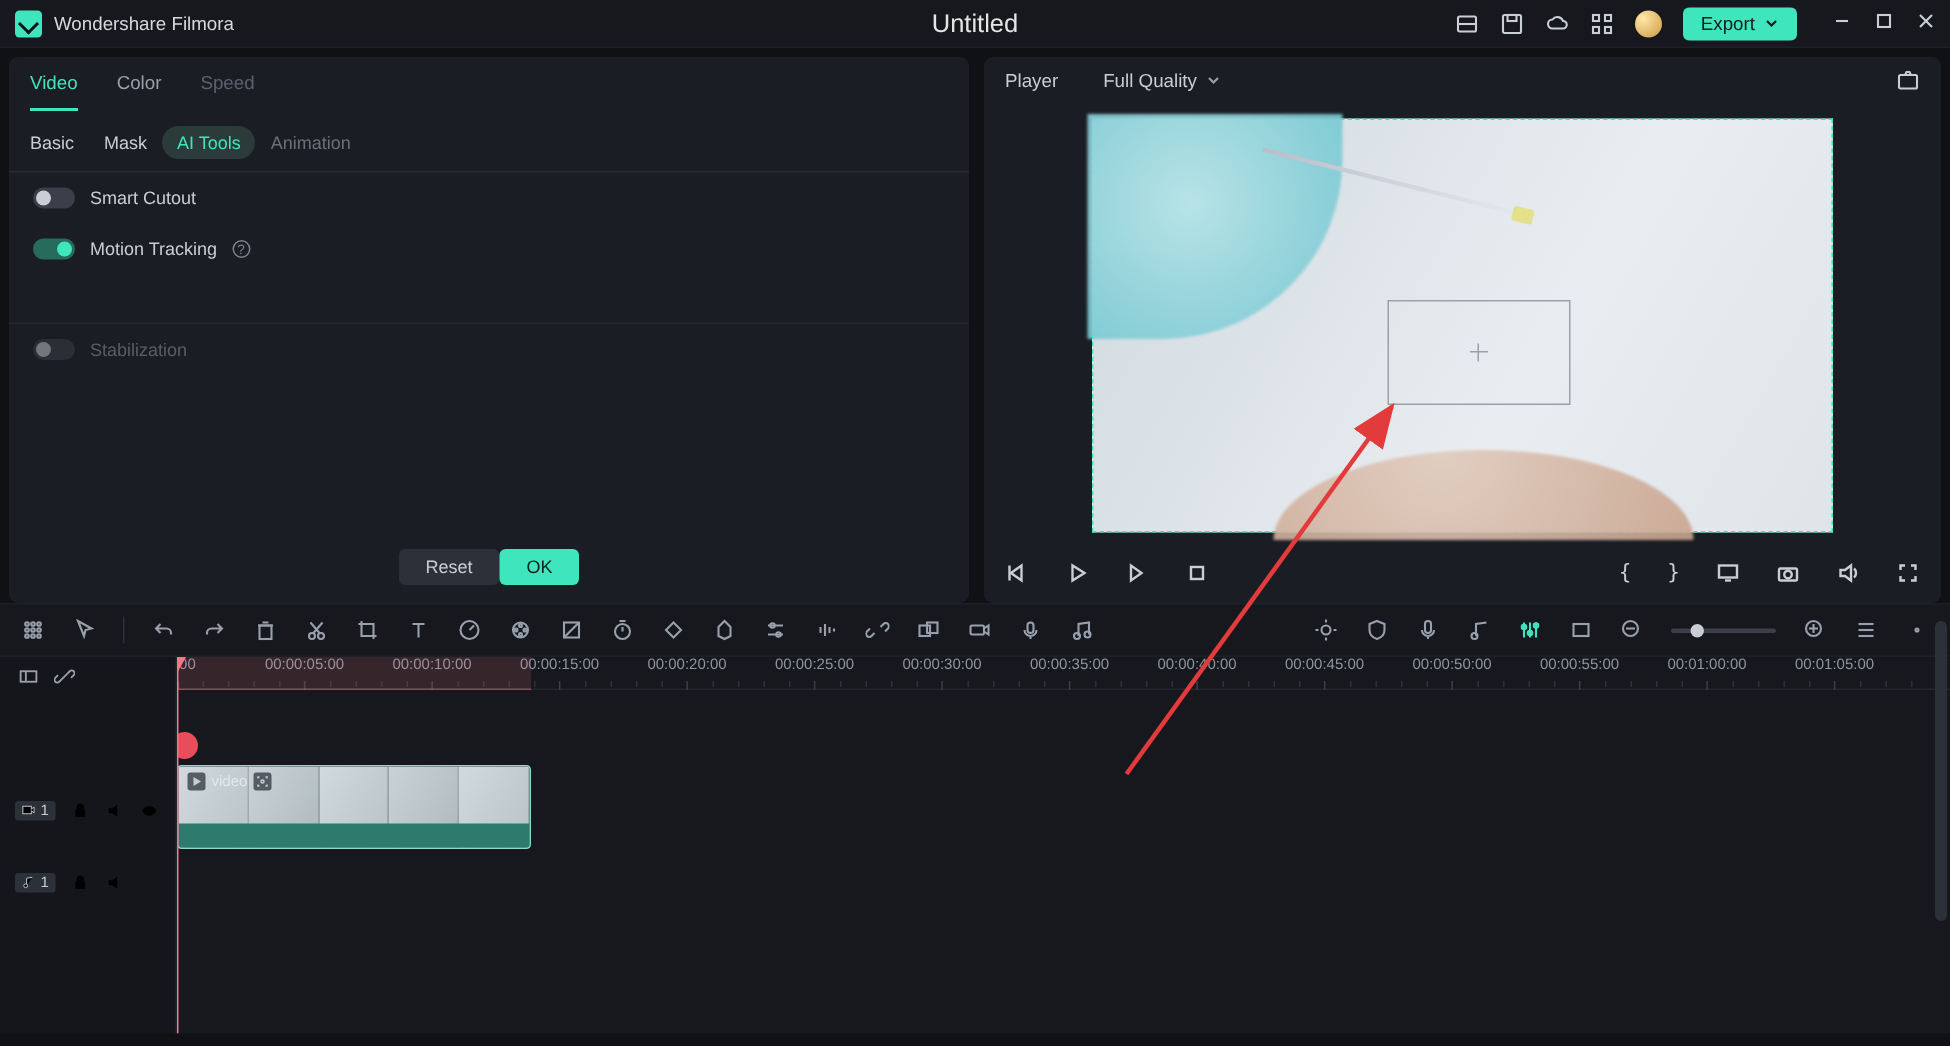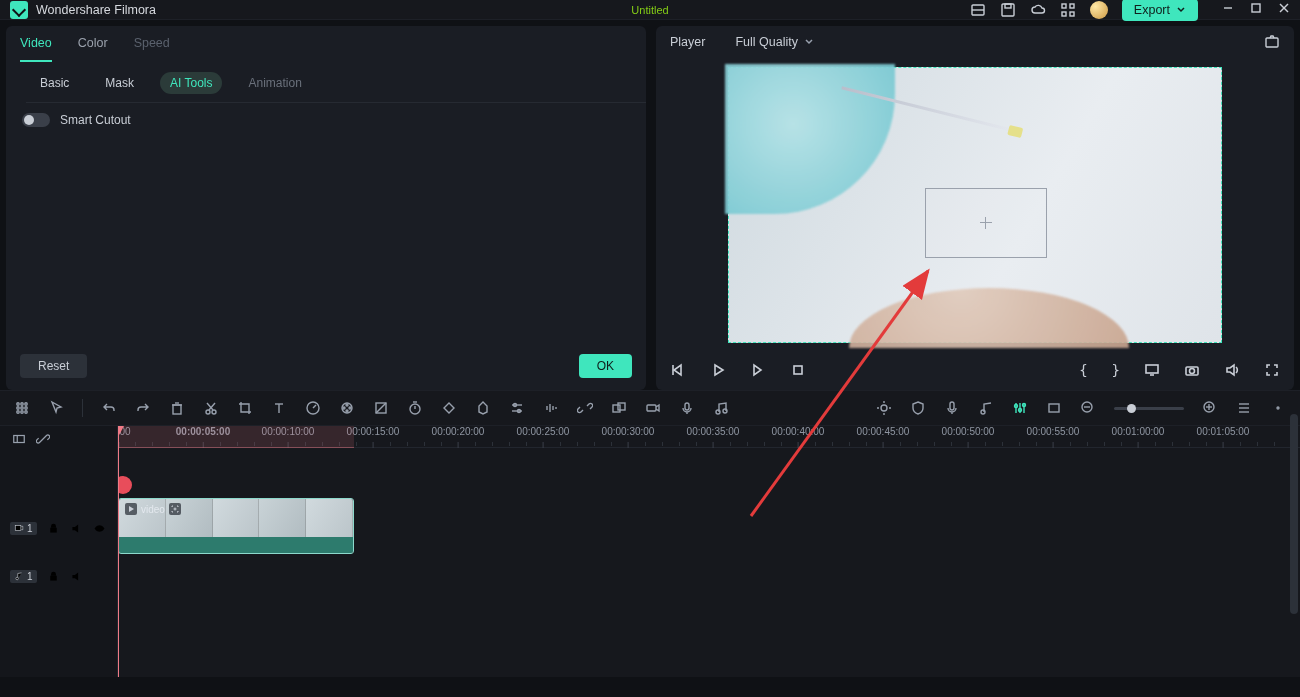--- a/index.html
+++ b/index.html
@@ -1,61 +1,61 @@
 <!DOCTYPE html>
 <html><head>
 <meta charset="utf-8">
 <style>
 * { margin: 0; padding: 0; box-sizing: border-box; font-family: -apple-system, "Segoe UI", sans-serif; user-select: none; }
 body { width: 1300px; height: 697px; background: #0f1115; color: #c9ced6; font-size: 12px; overflow: hidden; position: relative; }
 
 
-.titlebar { height: 20px; display: flex; align-items: center; padding: 0 10px; background: #16181d; border-bottom: 1px solid #1d2027; }
+.titlebar { height: 32px; display: flex; align-items: center; padding: 0 10px; background: #16181d; border-bottom: 1px solid #1d2027; }
 .titlebar .logo { width: 18px; height: 18px; margin-right: 8px; background: #3fe6bd; border-radius: 3px; position: relative; }
 .titlebar .logo::after { content:""; position:absolute; inset:4px; border:2px solid #0f1115; border-top:none; border-left:none; transform:rotate(45deg); }
 .titlebar .appname { font-size: 12.5px; color:#d6d9de; }
 .titlebar .menus { display:flex; gap:6px; margin-left: 28px; }
 .titlebar .menus span { padding: 4px 8px; color:#c9ced6; cursor:default; font-size:12.5px; }
-.titlebar .title-center { position:absolute; left:50%; transform:translateX(-50%); color:#84cc16; font-size:11px; }
+.titlebar .title-center { position:absolute; left:50%; transform:translateX(-50%); color:#e5e5e5; font-size:17px; }
 .titlebar .right { margin-left:auto; display:flex; align-items:center; gap:14px; }
 .tb-ico { width:16px; height:16px; display:flex; align-items:center; justify-content:center; }
 .tb-ico svg { stroke:#c9ced6; fill:none; stroke-width:1.4; }
 .export-btn { background:#3fe6bd; color:#0f1f1b; padding:4px 12px; border-radius:4px; font-size:12.5px; display:flex; align-items:center; gap:6px; }
 .avatar { width:18px; height:18px; border-radius:50%; background: radial-gradient(circle at 30% 30%, #ffe8a6, #cc9944); }
 .wincontrols { display:flex; gap:16px; margin-left:10px; }
 .wincontrols span svg { stroke:#c9ced6; fill:none; stroke-width:1.4; }
 
 
 .midrow { display:flex; gap:10px; padding:6px 6px 0 6px; height: 370px; }
 
 
 .prop-panel { width: 640px; background:#1a1d24; border-radius:6px; display:flex; flex-direction:column; overflow:hidden; position:relative; }
 .tabs1 { display:flex; padding: 10px 14px 0 14px; gap:26px; font-size:12.5px; }
 .tabs1 span { padding-bottom:10px; color:#9aa1ac; }
 .tabs1 span.active { color:#3fe6bd; border-bottom:2px solid #3fe6bd; }
 .tabs1 span.muted { color:#5a616d; }
-.tabs2 { display:flex; padding: 10px 14px 8px 4px; gap:16px; font-size:12px; border-bottom:1px solid #262a32;margin-left:20px; }
+.tabs2 { display:flex; padding: 10px 14px 8px 4px; gap:0; font-size:12px; border-bottom:1px solid #262a32; }
 .tabs2 span { padding:4px 10px; border-radius:12px; color:#c9ced6; }
 .tabs2 span.active { background:#2b3b39; color:#3fe6bd; }
 .tabs2 span.muted { color:#6a707b; }
 .optrow { display:flex; align-items:center; gap:10px; padding:10px 16px; color:#c9ced6; }
 .optrow.disabled { color:#575d67; }
 .toggle { width:28px; height:14px; border-radius:8px; background:#3a3f49; position:relative; flex-shrink:0; }
 .toggle .knob { position:absolute; width:10px; height:10px; background:#c9ced6; border-radius:50%; top:2px; left:2px; }
 .toggle.on { background:#276b5c; }
 .toggle.on .knob { left:16px; background:#3fe6bd; }
 .toggle.disabled { opacity:.5; }
 .info-ico { width:12px; height:12px; border:1px solid #7d848f; border-radius:50%; display:flex; align-items:center; justify-content:center; font-size:9px; color:#7d848f; }
 
 .motion-box { margin: 30px auto 0 auto; width:138px; height:80px; border:2px solid #e33b3b; display:flex; flex-direction:column; align-items:center; justify-content:center; gap:10px; padding:6px; }
 .motion-target { width:44px; height:44px; background:#2c3139; border-radius:6px; display:flex; align-items:center; justify-content:center; }
 .motion-target svg { stroke:#3fe6bd; fill:none; stroke-width:2; }
 .motion-target .dot { width:10px; height:10px; background:#3fe6bd; border-radius:2px; }
 
-.prop-footer { margin-top:auto; display:flex; align-items:center; justify-content:space-between; padding:10px 14px 12px 14px; }
+.prop-footer { margin-top:auto; display:flex; align-items:center; justify-content:center; padding:10px 14px 12px 14px; }
 .btn { padding:5px 18px; border-radius:4px; font-size:12px; }
 .btn-grey { background:#2c3139; color:#c9ced6; }
 .btn-accent { background:#3fe6bd; color:#0f1f1b; }
 
 
 .player-panel { flex:1; background:#1a1d24; border-radius:6px; display:flex; flex-direction:column; overflow:hidden; position:relative; }
 .player-hdr { display:flex; align-items:center; padding:8px 14px; gap:30px; font-size:12.5px; }
 .player-hdr .snap { margin-left:auto; }
 .qual { display:flex; align-items:center; gap:6px; color:#c9ced6; }
 .preview-wrap { flex:1; display:flex; align-items:center; justify-content:center; padding:0 10px; }
@@ -195,22 +195,35 @@
       <span class="muted">Animation</span>
     </div>
 
     <div class="optrow">
       <div class="toggle">
           <div class="knob"></div>
         </div>
       <span>Smart Cutout</span>
     </div>
 
-
-
+    <div class="optrow">
+      <div class="toggle on">
+          <div class="knob"></div>
+        </div>
+      <span>Motion Tracking</span>
+      <span class="info-ico">?</span>
+    </div>
+
+
+    <div class="optrow disabled" style="margin-top:32px;border-top:1px solid #22262e">
+      <div class="toggle disabled">
+          <div class="knob"></div>
+        </div>
+      <span>Stabilization</span>
+    </div>
 
     <div class="prop-footer">
       <span class="btn btn-grey">Reset</span>
       <span class="btn btn-accent">OK</span>
     </div>
   </div>
 
   <div class="player-panel">
     <div class="player-hdr">
       <span>Player</span>
@@ -538,21 +551,21 @@
     </div>
   </div>
 
   <div class="tl-right">
     <div class="ruler" id="ruler">
         <span class="tick" style="left: 0px;">00:00</span>
         <span class="mini" style="left: 17px;"></span>
         <span class="mini" style="left: 34px;"></span>
         <span class="mini" style="left: 51px;"></span>
         <span class="mini" style="left: 68px;"></span>
-        <span class="tick" style="left: 85px; font-weight: bold;">00:00:05:00</span>
+        <span class="tick" style="left: 85px;">00:00:05:00</span>
         <span class="mini" style="left: 102px;"></span>
         <span class="mini" style="left: 119px;"></span>
         <span class="mini" style="left: 136px;"></span>
         <span class="mini" style="left: 153px;"></span>
         <span class="tick" style="left: 170px;">00:00:10:00</span>
         <span class="mini" style="left: 187px;"></span>
         <span class="mini" style="left: 204px;"></span>
         <span class="mini" style="left: 221px;"></span>
         <span class="mini" style="left: 238px;"></span>
         <span class="tick" style="left: 255px;">00:00:15:00</span>

